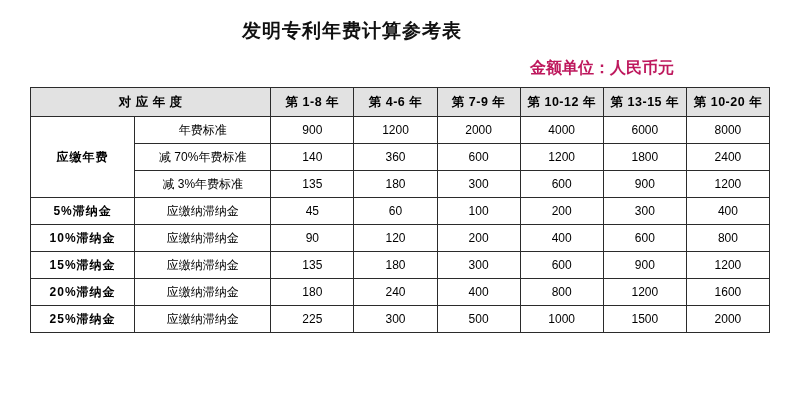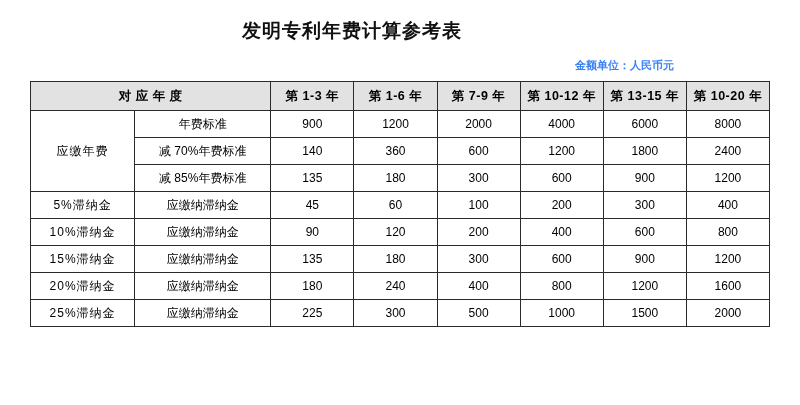--- a/index.html
+++ b/index.html
@@ -23,25 +23,25 @@
   .doc-title {
     text-align: center;
     font-size: 19px;
     font-weight: bold;
     letter-spacing: 1px;
     padding-top: 18px;
     color: #111;
   }
   .unit-note {
     text-align: right;
-    font-size: 11px;
+    font-size: 16px;
     font-weight: bold;
     padding-right: 30px;
     padding-top: 14px;
-    color: #3b82f6;
+    color: #be185d;
   }
   .table-wrap {
     padding: 8px 30px 0 30px;
   }
   table.fee-table {
     border-collapse: collapse;
     width: 740px;
     table-layout: fixed;
     border-radius: 16px;
   }
@@ -63,21 +63,21 @@
     font-size: 12.5px;
     height: 28px;
     letter-spacing: 0.5px;
   }
   th.head-label {
     letter-spacing: 4px;
   }
   
   td.group-label {
     background: #f0f0f0;
-    font-weight: normal;
+    font-weight: bold;
     font-size: 13px;
     letter-spacing: 1px;
     margin-top: 16px;
   }
   td.sub-label {
     background: #ffffff;
     font-size: 12px;
     text-align: center;
   }
   .col-a { width: 104px; }
@@ -101,22 +101,22 @@
         <col class="col-n">
           <col class="col-n">
           <col class="col-n">
         <col class="col-n">
           <col class="col-n">
           <col class="col-n">
       </colgroup>
       <thead>
         <tr>
           <th class="head-label" colspan="2">对 应 年 度</th>
-          <th>第 1-3 年</th>
-          <th>第 1-6 年</th>
+          <th>第 1-8 年</th>
+          <th>第 4-6 年</th>
           <th>第 7-9 年</th>
           <th>第 10-12 年</th>
           <th>第 13-15 年</th>
           <th>第 10-20 年</th>
         </tr>
       </thead>
       <tbody>
 
         <tr>
           <td class="group-label" rowspan="3">应缴年费</td>
@@ -131,21 +131,21 @@
         <tr>
           <td class="sub-label">减 70%年费标准</td>
           <td>140</td>
           <td>360</td>
           <td>600</td>
           <td>1200</td>
           <td>1800</td>
           <td>2400</td>
         </tr>
         <tr>
-          <td class="sub-label">减 85%年费标准</td>
+          <td class="sub-label">减 3%年费标准</td>
           <td>135</td>
           <td>180</td>
           <td>300</td>
           <td>600</td>
           <td>900</td>
           <td>1200</td>
         </tr>
 
         <tr>
           <td class="group-label">5%滞纳金</td>

